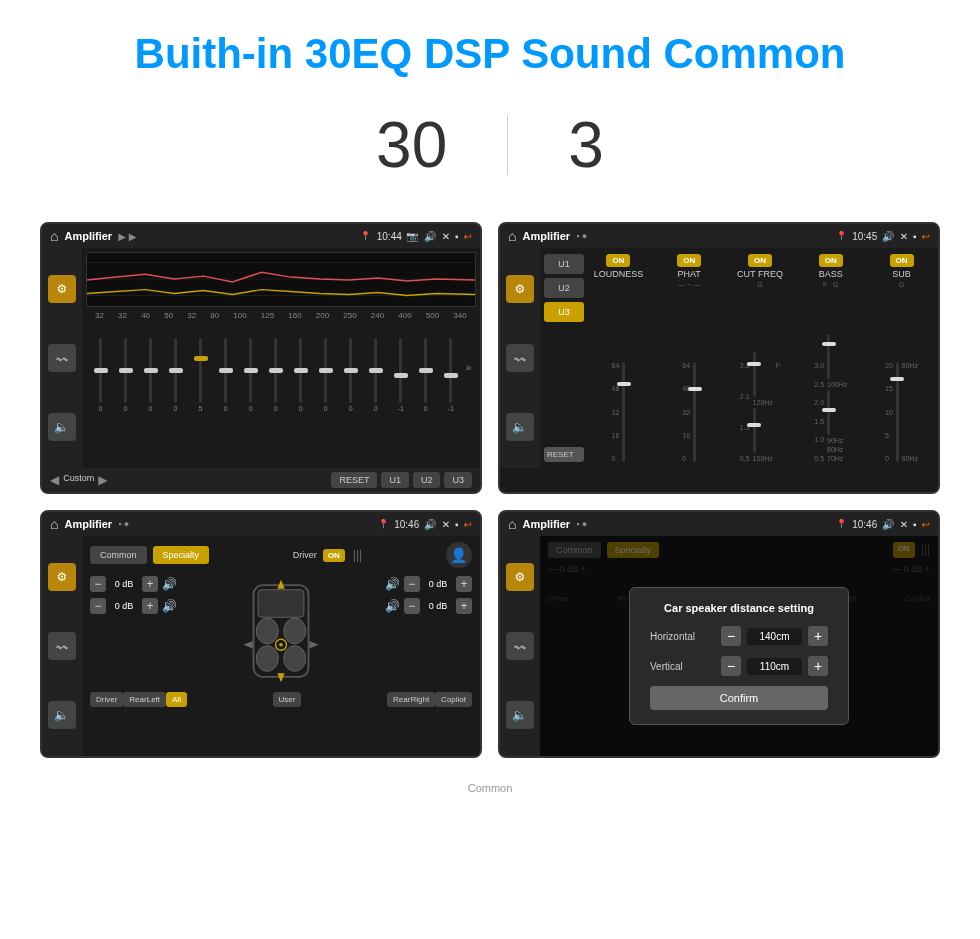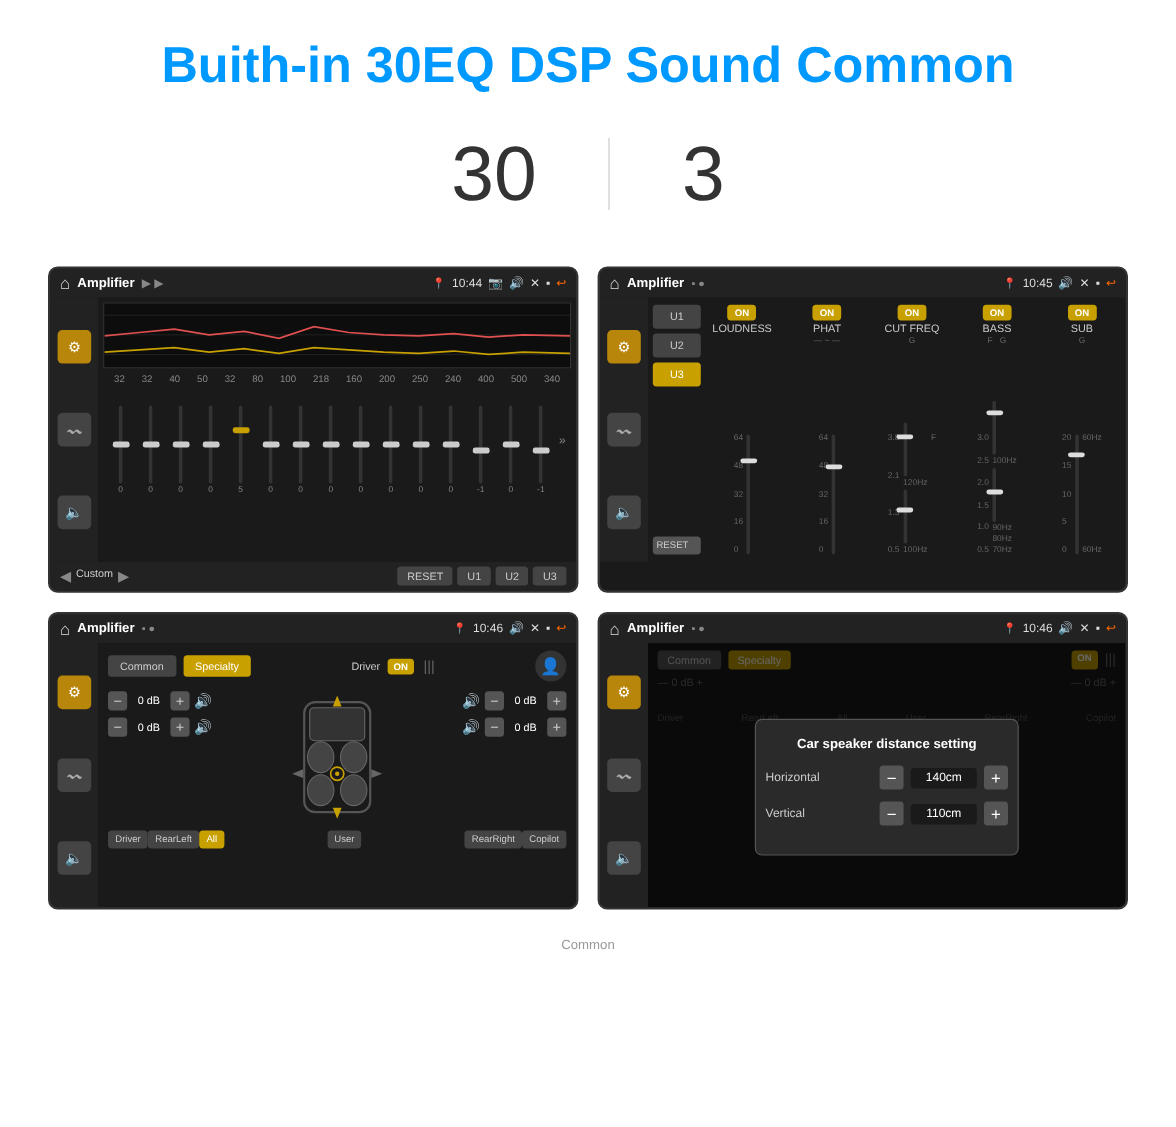--- a/index.html
+++ b/index.html
@@ -379,21 +379,21 @@
       right: 0;
       bottom: 0;
       display: flex;
       align-items: center;
       justify-content: center;
       z-index: 10;
     }
     .dialog-box {
       background: #2a2a2a;
       border-radius: 6px;
-      padding: 14px 8px;
+      padding: 14px 20px;
       min-width: 220px;
       border: 1px solid #555;
     }
     .dialog-title {
       font-size: 11px;
       color: #fff;
       text-align: center;
       margin-bottom: 12px;
       font-weight: bold;
     }
@@ -502,21 +502,21 @@
         </div>
 
         <div class="eq-labels">
           <span>32</span>
           <span>32</span>
           <span>40</span>
           <span>50</span>
           <span>32</span>
           <span>80</span>
           <span>100</span>
-          <span>218</span>
+          <span>125</span>
           <span>160</span>
           <span>200</span>
           <span>250</span>
           <span>240</span>
           <span>400</span>
           <span>500</span>
           <span>340</span>
         </div>
 
         <div class="eq-sliders">
@@ -937,20 +937,21 @@
             </div>
           </div>
           <div class="dialog-row">
             <span class="dialog-label">Vertical</span>
             <div class="dialog-control">
               <div class="dialog-minus">−</div>
               <span class="dialog-val">110cm</span>
               <div class="dialog-plus">+</div>
             </div>
           </div>
+          <button class="dialog-confirm-btn">Confirm</button>
         </div>
       </div>
     </div>
   </div>
 
 </div>
 
 <div class="watermark">Common</div>
 
 </body></html>

